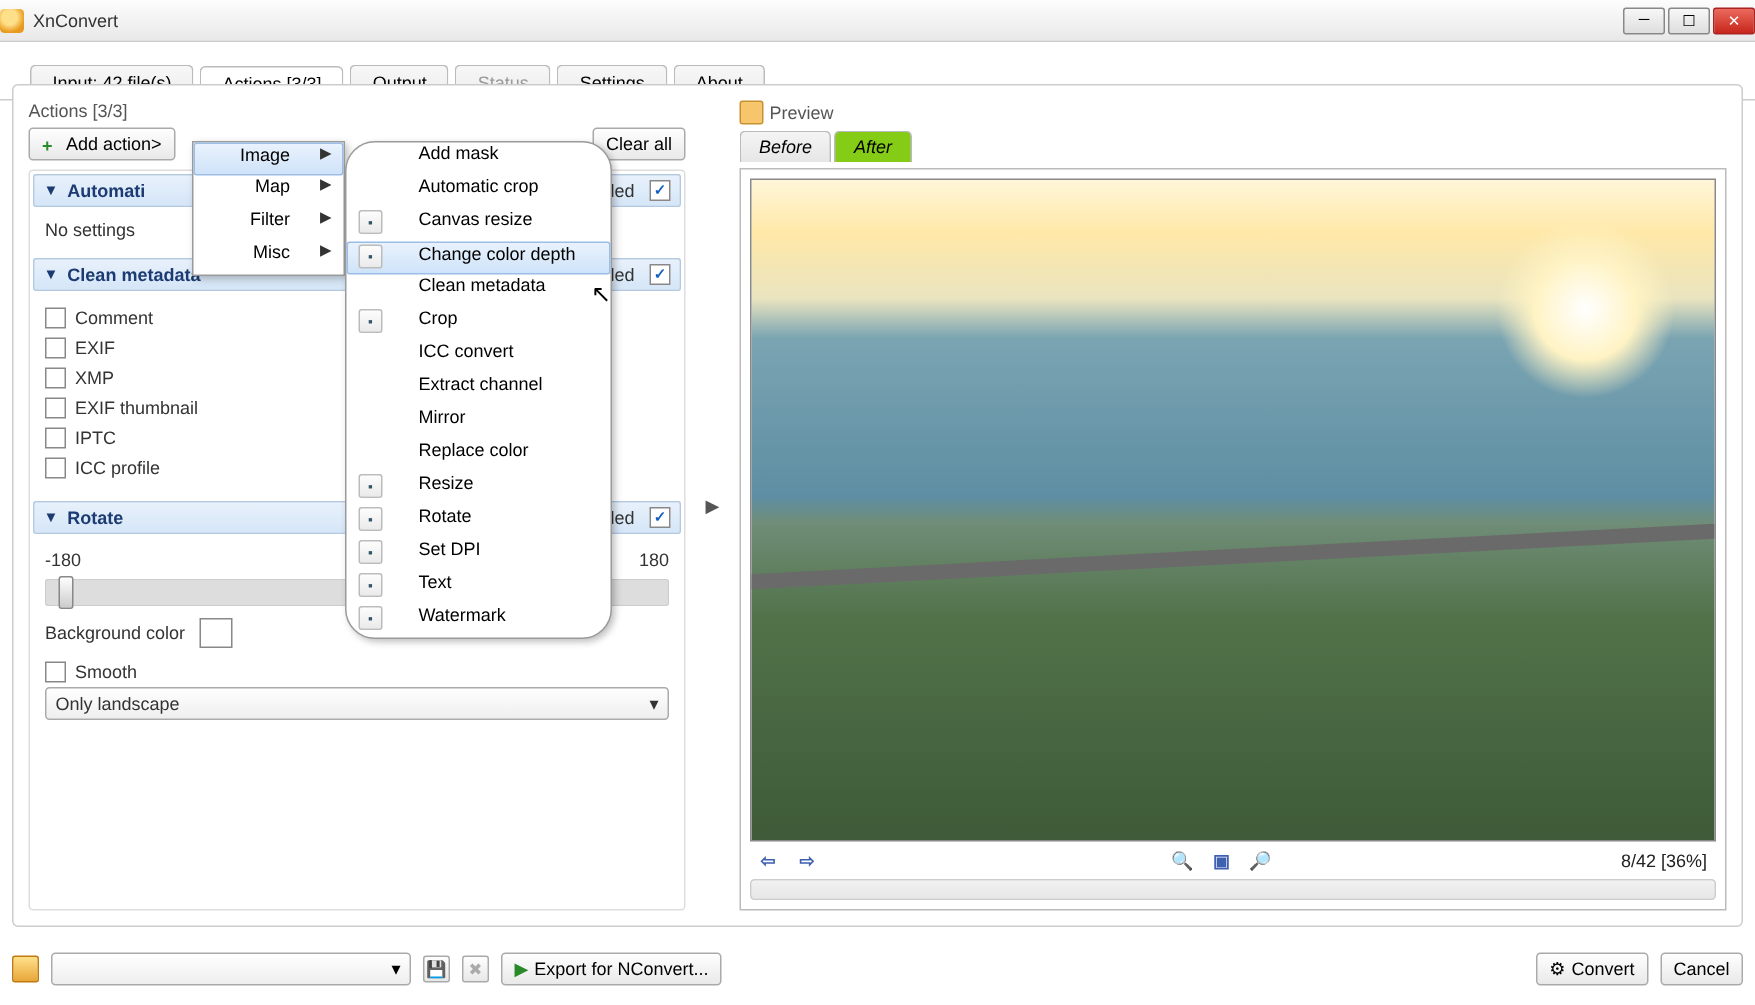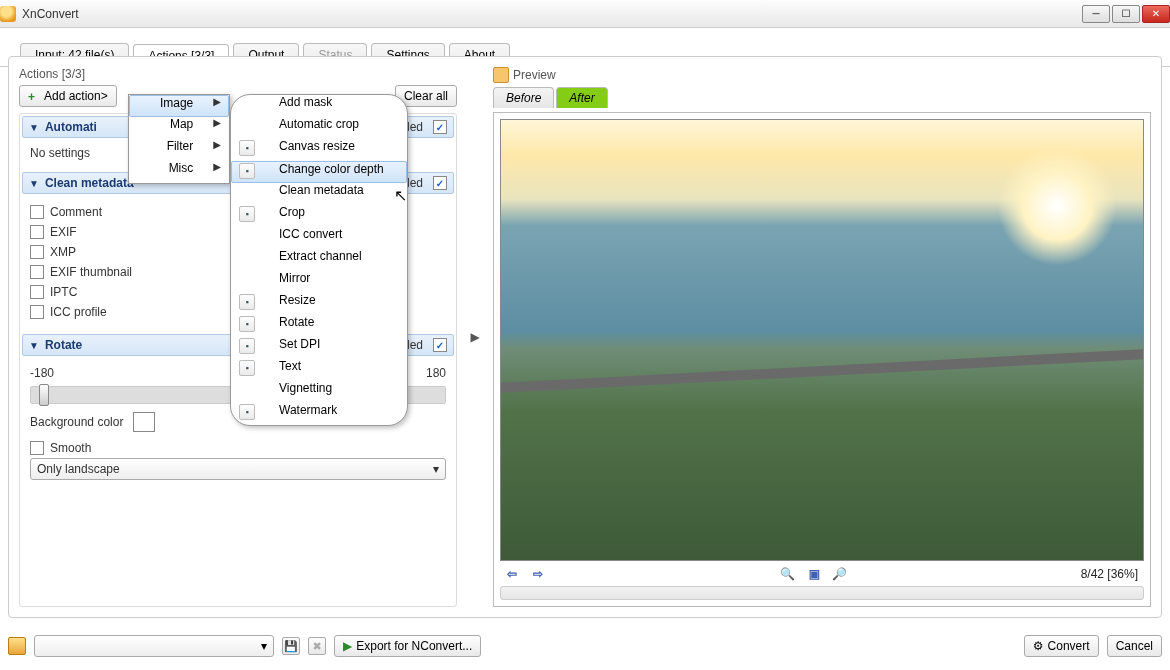--- a/index.html
+++ b/index.html
@@ -290,20 +290,24 @@
     </div>
     <div class="menu-row">
       <span class="icon-slot"></span>
       <span class="label">Extract channel</span>
     </div>
     <div class="menu-row">
       <span class="icon-slot"></span>
       <span class="label">Mirror</span>
     </div>
     <div class="menu-row">
+      <span class="icon-slot"></span>
+      <span class="label">Replace color</span>
+    </div>
+    <div class="menu-row">
       <span class="icon-slot">
         <span class="mi">▪</span>
       </span>
       <span class="label">Resize</span>
     </div>
     <div class="menu-row">
       <span class="icon-slot">
         <span class="mi">▪</span>
       </span>
       <span class="label">Rotate</span>
@@ -312,24 +316,20 @@
       <span class="icon-slot">
         <span class="mi">▪</span>
       </span>
       <span class="label">Set DPI</span>
     </div>
     <div class="menu-row">
       <span class="icon-slot">
         <span class="mi">▪</span>
       </span>
       <span class="label">Text</span>
-    </div>
-    <div class="menu-row">
-      <span class="icon-slot"></span>
-      <span class="label">Vignetting</span>
     </div>
     <div class="menu-row">
       <span class="icon-slot">
         <span class="mi">▪</span>
       </span>
       <span class="label">Watermark</span>
     </div>
   </div>
 
 <div class="cursor">↖</div>

